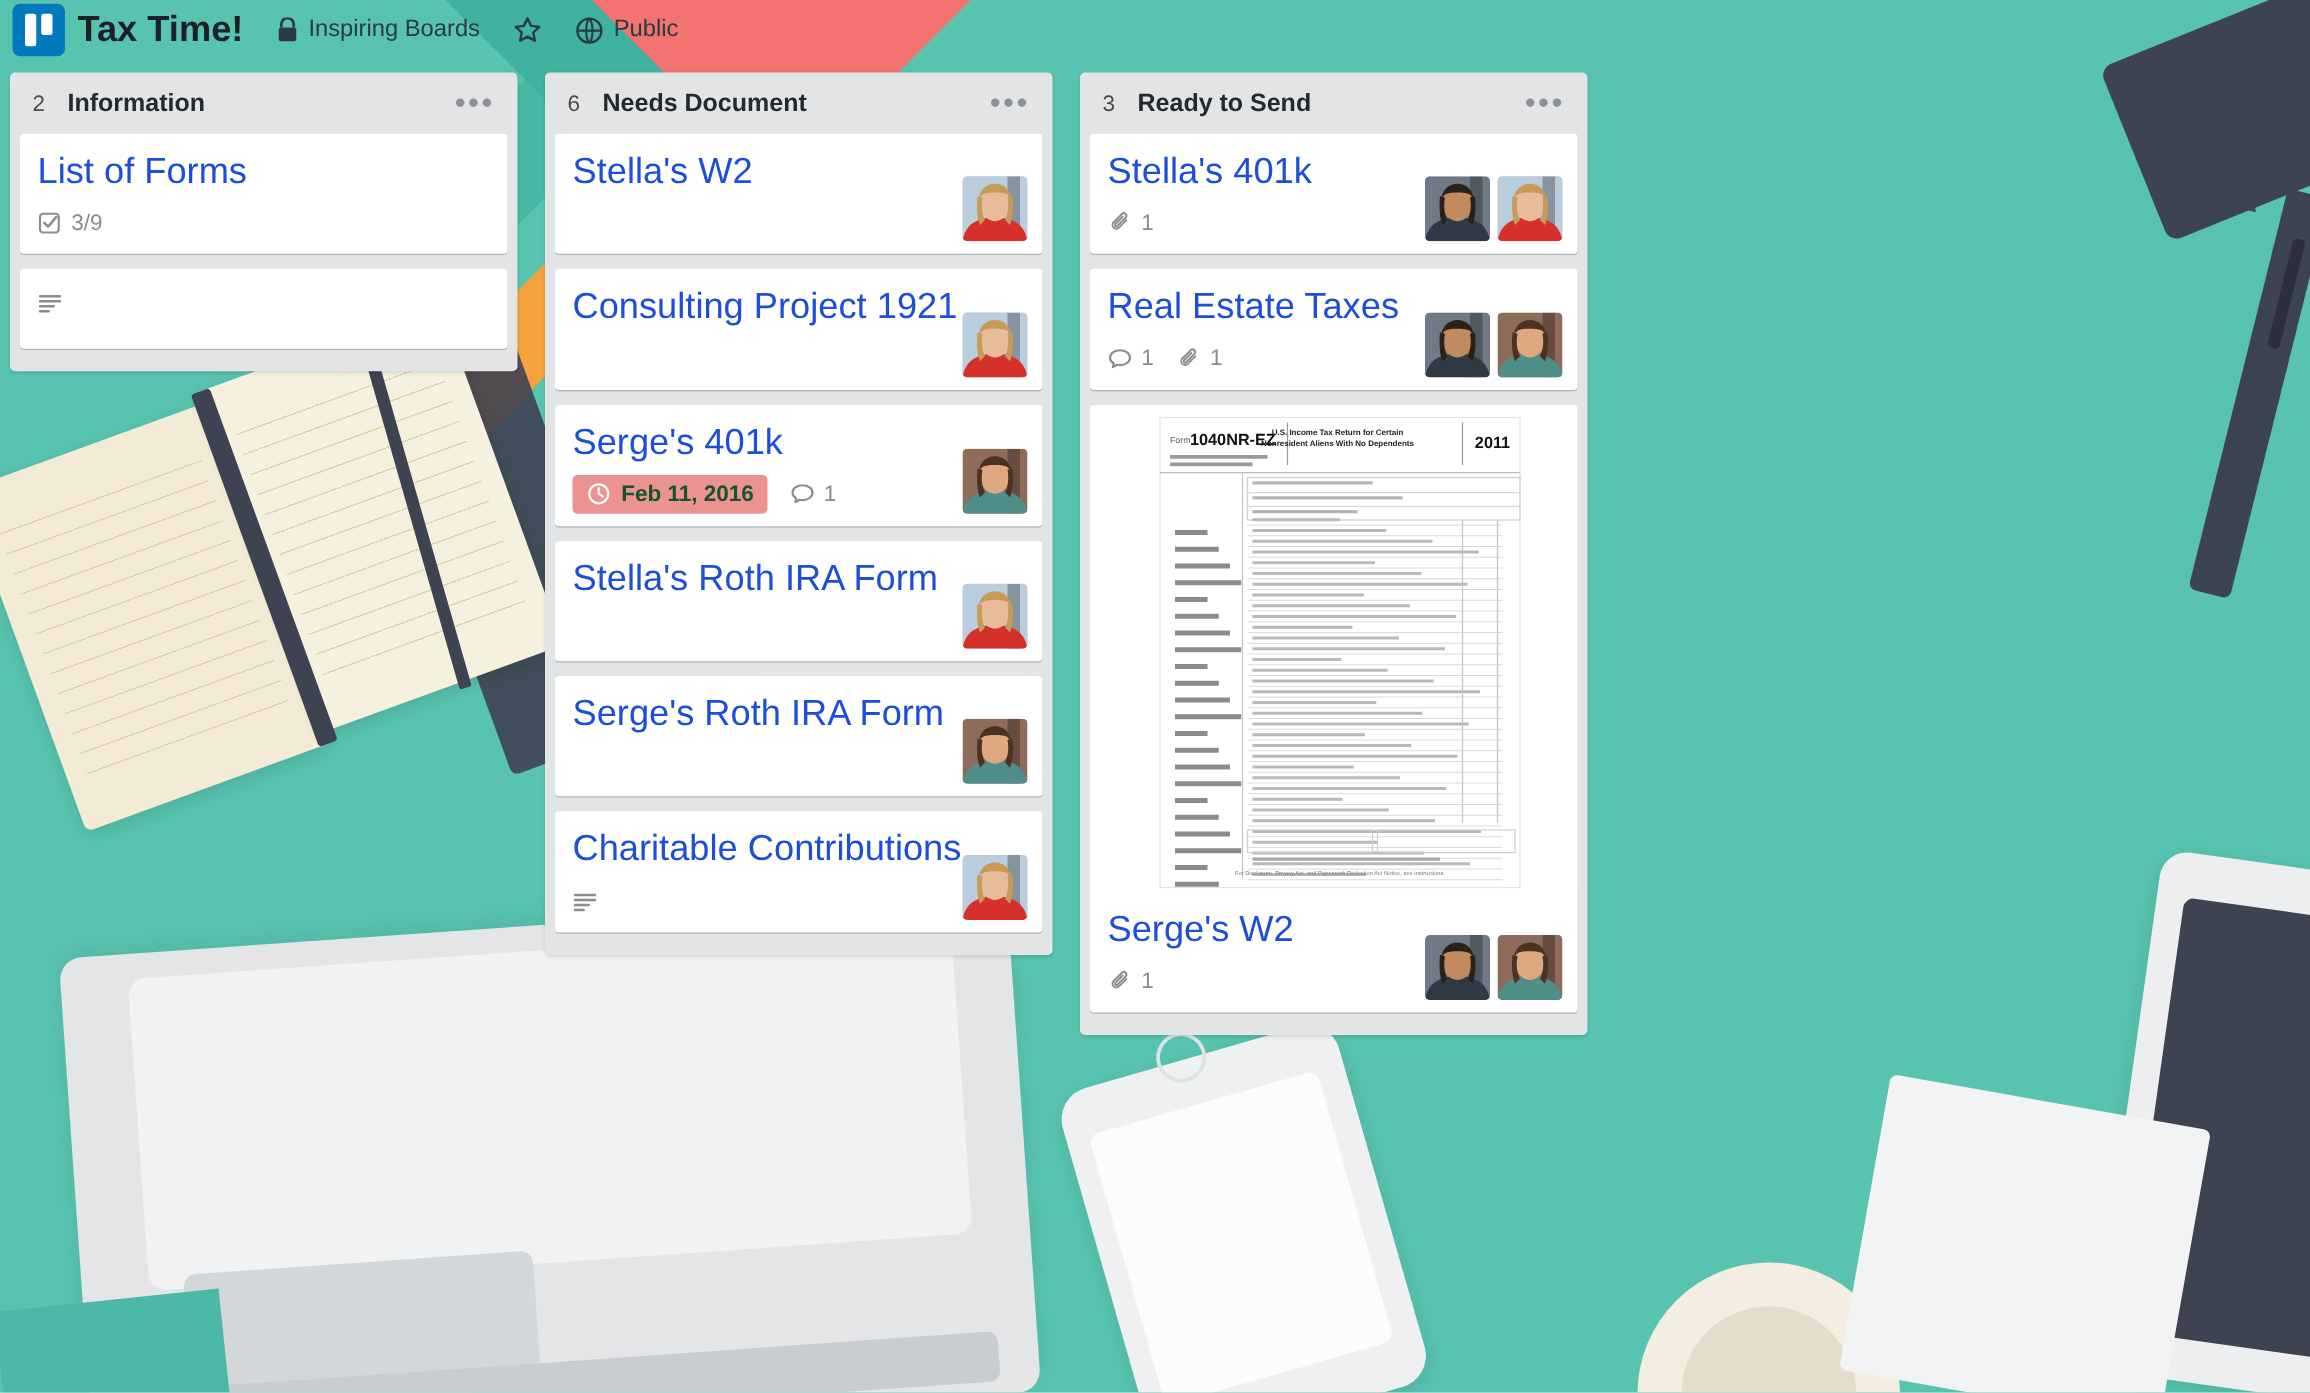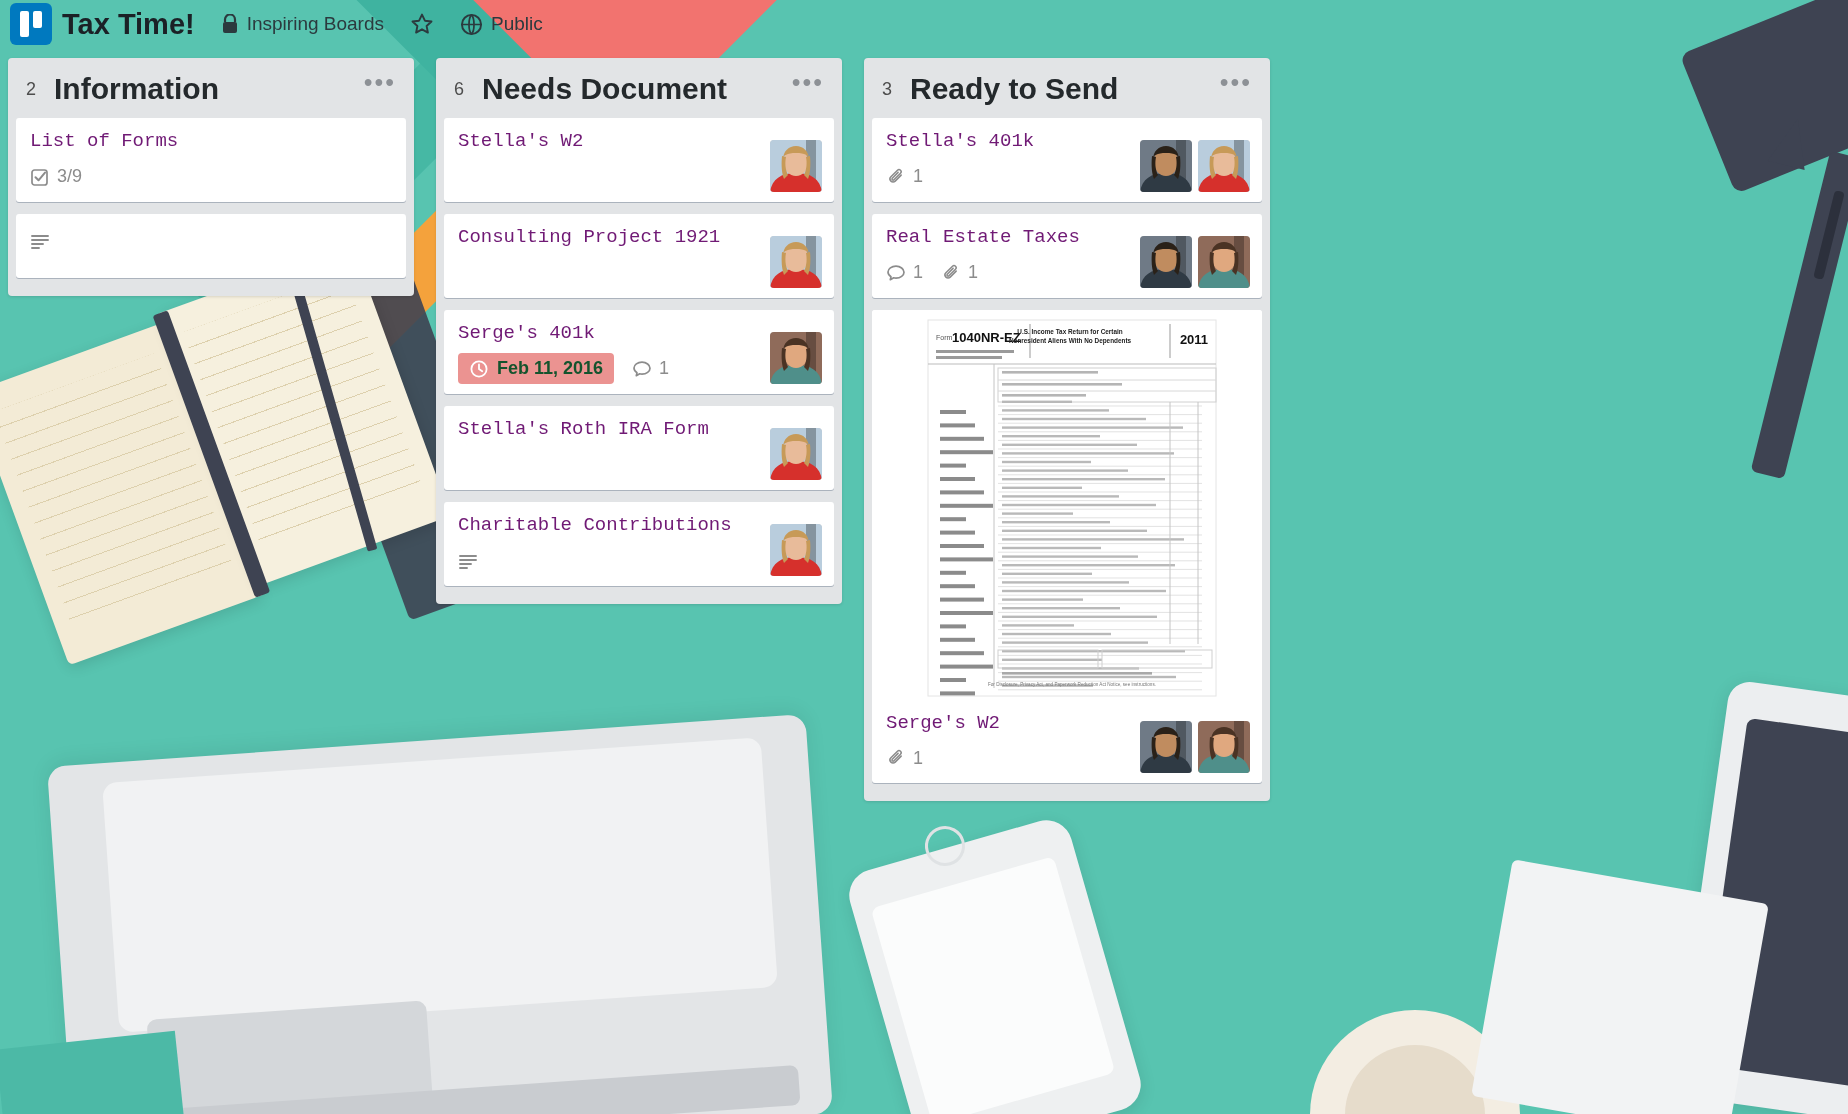--- a/index.html
+++ b/index.html
@@ -242,21 +242,21 @@
     padding-bottom: 6px;
     box-shadow: 0 1px 3px rgba(0,0,0,.12);
     flex: none;
   }
   .list-header {
     display: flex; align-items: center;
     padding: 14px 14px 12px 18px;
     position: relative;
   }
   .list-count { font-size: 18px; color: #4d4d4d; margin-right: 18px; }
-  .list-name  { font-size: 30px; font-weight: bold; color: #24292c; }
+  .list-name  { font-size: 20px; font-weight: bold; color: #24292c; }
   .list-menu {
     position: absolute; right: 18px; top: 18px;
     color: #8d9196; font-size: 25px; letter-spacing: 2px; line-height: 12px;
   }
 
   .cards { padding: 0 8px; }
   .card {
     background: #fff;
     border-radius: 3px;
     box-shadow: 0 1px 0 rgba(9,30,66,.25);
@@ -268,23 +268,22 @@
   }
   .card-cover {
     margin: -12px -14px 10px -14px;
     background: #fff;
     border-radius: 3px 3px 0 0;
     overflow: hidden;
     display: block;
     text-decoration: underline;
   }
   .card-title {
-    font-size: 19px; color: #701a75; line-height: 1.25;
+    font-size: 29px; color: #1d4ed8; line-height: 1.25;
     margin-bottom: 8px;
-    font-family: Liberation Mono, monospace;
   }
   .badges {
     display: flex; align-items: center; gap: 18px;
     min-height: 30px;
   }
   .badge {
     display: flex; align-items: center; gap: 7px;
     color: #8c8c8c; font-size: 18px;
   }
   .badge.due {
@@ -510,20 +509,37 @@
             <div class="avatars">
               <div class="avatar">
                 <svg width="52" height="52" viewBox="0 0 52 52">
                   <rect width="52" height="52" fill="#b9cddd"></rect>
                   <rect x="36" y="0" width="10" height="52" fill="rgba(0,0,0,.28)"></rect>
                   <path d="M0 52c2-13 11-19 26-19s24 6 26 19z" fill="#d6302c"></path>
                   <ellipse cx="26" cy="22" rx="12" ry="14" fill="#e8bb9a"></ellipse>
                   <path d="M13 20c0-9 6-14 13-14s13 5 13 14c0-5-4-7-13-7s-13 2-13 7z" fill="#c79a58"></path>
                   <path d="M12 16c-1 10 0 18 2 23l4-4c-3-6-3-13-2-18z" fill="#c79a58"></path>
                   <path d="M40 16c1 10 0 18-2 23l-4-4c3-6 3-13 2-18z" fill="#c79a58"></path>
+                </svg>
+              </div>
+            </div>
+          </div>
+          <div class="card">
+            <div class="card-title">Serge's Roth IRA Form</div>
+            <div class="badges"></div>
+            <div class="avatars">
+              <div class="avatar">
+                <svg width="52" height="52" viewBox="0 0 52 52">
+                  <rect width="52" height="52" fill="#8f6b5a"></rect>
+                  <rect x="36" y="0" width="10" height="52" fill="rgba(0,0,0,.28)"></rect>
+                  <path d="M0 52c2-13 11-19 26-19s24 6 26 19z" fill="#4f8f8a"></path>
+                  <ellipse cx="26" cy="22" rx="12" ry="14" fill="#e0a87f"></ellipse>
+                  <path d="M13 20c0-9 6-14 13-14s13 5 13 14c0-5-4-7-13-7s-13 2-13 7z" fill="#4a3324"></path>
+                  <path d="M12 16c-1 10 0 18 2 23l4-4c-3-6-3-13-2-18z" fill="#4a3324"></path>
+                  <path d="M40 16c1 10 0 18-2 23l-4-4c3-6 3-13 2-18z" fill="#4a3324"></path>
                 </svg>
               </div>
             </div>
           </div>
           <div class="card">
             <div class="card-title">Charitable Contributions</div>
             <div class="badges">
               <span class="badge">
                 <span style="display: inline-flex;">
                   <svg width="20" height="20" viewBox="0 0 20 20">

